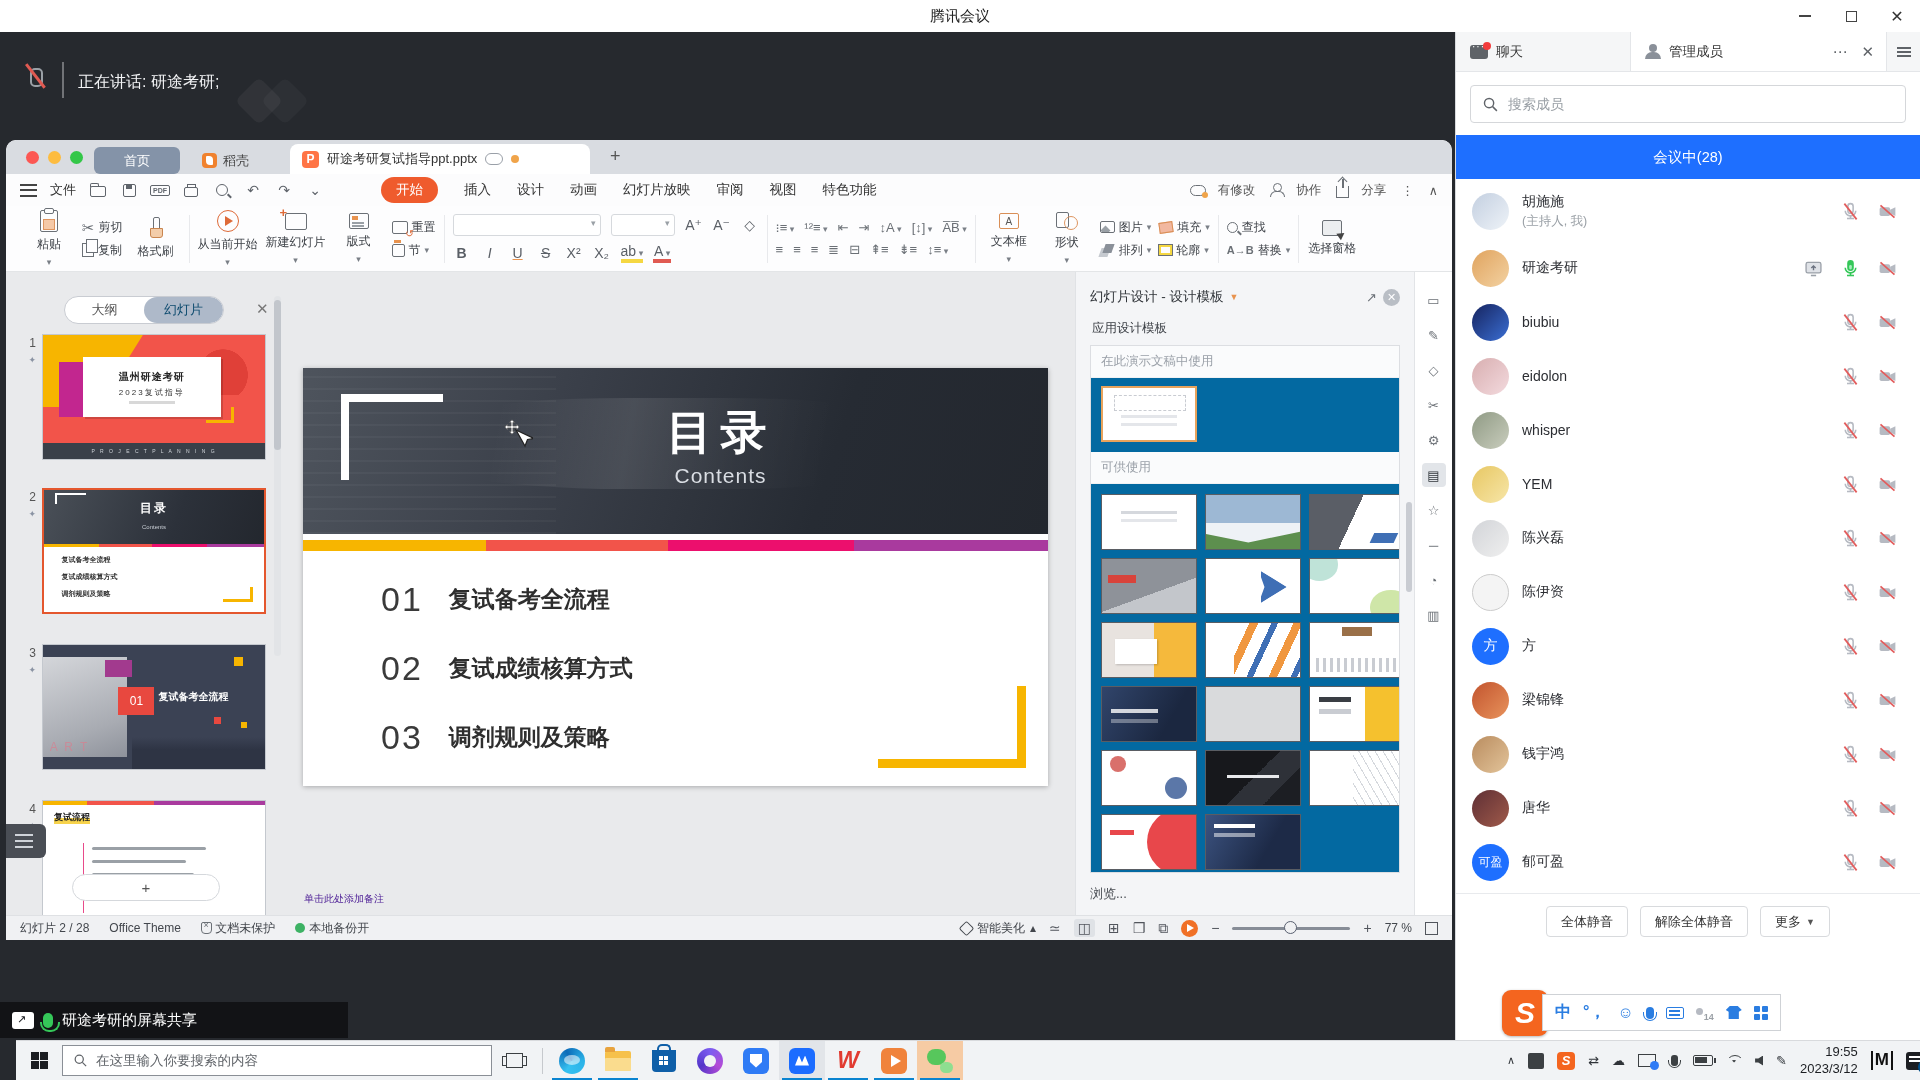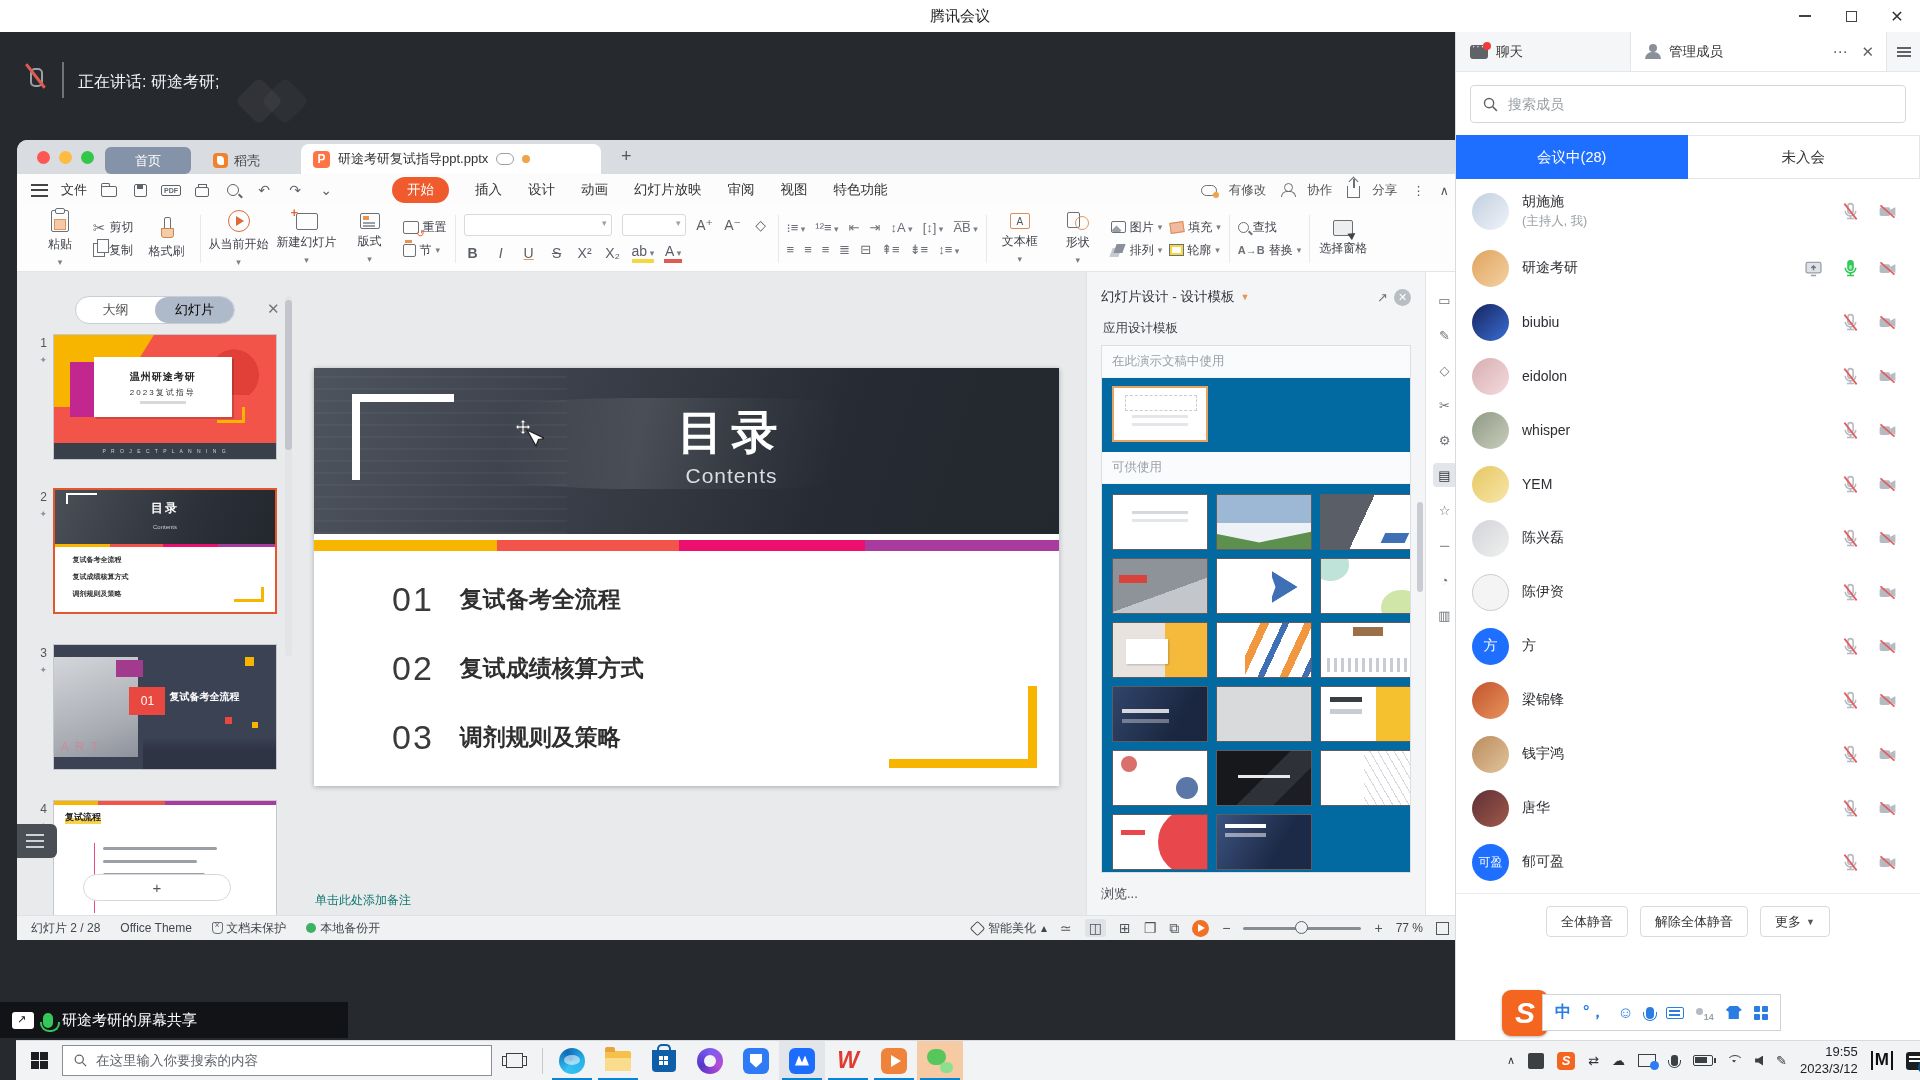--- a/index.html
+++ b/index.html
@@ -20,21 +20,21 @@
   .sharebar{position:absolute;left:0;top:32px;width:1455px;height:100px;background:#26292e}
   .sb-mic{position:absolute;left:22px;top:34px;width:26px;height:30px}
   .sb-mic::before{content:"";position:absolute;left:8px;top:2px;width:9px;height:15px;border:2px solid #9aa0a6;border-radius:5px}
   .sb-mic::after{content:"";position:absolute;left:3px;top:-1px;width:2.5px;height:30px;background:#e05a52;transform:rotate(-38deg);transform-origin:top left}
   .sb-sep{position:absolute;left:62px;top:30px;width:2px;height:36px;background:rgba(255,255,255,.35)}
   .sb-speaking{position:absolute;left:78px;top:40px;color:#f2f3f5;font-size:16px}
   .watermark{position:absolute;left:242px;top:52px;width:34px;height:34px;background:rgba(255,255,255,.05);transform:rotate(45deg);border-radius:6px}
   .watermark.w2{left:268px;background:rgba(255,255,255,.035)}
 
   
-  .wps{position:absolute;left:17px;top:140px;width:1446px;height:800px;background:#fff;border-radius:10px 10px 0 0;overflow:hidden}
+  .wps{position:absolute;left:6px;top:140px;width:1446px;height:800px;background:#fff;border-radius:10px 10px 0 0;overflow:hidden}
   .wps-tabbar{position:absolute;left:0;top:0;width:100%;height:34px;background:#d9dce1;border-radius:10px 10px 0 0;display:flex;align-items:flex-end}
   .lights{position:absolute;left:20px;top:11px;display:flex;gap:9px}
   .lights i{width:13px;height:13px;border-radius:50%}
   .lt-r{background:#fc5753}.lt-y{background:#fdbc40}.lt-g{background:#33c748}
   .tab-home{position:absolute;left:88px;top:7px;width:86px;height:27px;background:#8493a8;border-radius:6px;color:#fff;font-size:13px;display:flex;align-items:center;justify-content:center}
   .tab-docer{position:absolute;left:196px;top:7px;height:27px;display:flex;align-items:center;gap:6px;font-size:13px;color:#444}
   .docer-ic{width:15px;height:15px;border-radius:4px;background:#f0822e;position:relative}
   .docer-ic::after{content:"";position:absolute;left:4px;top:3px;width:7px;height:9px;background:#fff;border-radius:1px 4px 1px 4px}
   .tab-doc{position:absolute;left:284px;top:4px;width:300px;height:30px;background:#fff;border-radius:8px 8px 0 0;display:flex;align-items:center;gap:8px;padding:0 12px;font-size:13px;color:#333}
   .wpp-ic{width:17px;height:17px;border-radius:4px;background:#ff7445;color:#fff;font-size:12px;font-weight:bold;display:flex;align-items:center;justify-content:center}
@@ -124,21 +124,21 @@
   .ic-selp{width:20px;height:16px;border:1.7px solid #6b7076;border-radius:2px;position:relative;background:#eceef0}
   .ic-selp::after{content:"";position:absolute;right:-4px;bottom:-4px;border-left:7px solid #444;border-top:4px solid transparent;border-bottom:4px solid transparent;transform:rotate(-35deg)}
 
   
   .wps-content{position:absolute;left:0;top:132px;width:100%;height:643px;background:#e9eaec}
 
   
   .spanel{position:absolute;left:0;top:0;width:280px;height:643px;overflow:hidden}
   .seg{position:absolute;left:58px;top:24px;width:160px;height:28px;background:#fff;border:1px solid #c9ccd2;border-radius:15px;display:flex;font-size:13px;overflow:hidden}
   .seg span{flex:1;display:flex;align-items:center;justify-content:center;color:#555}
-  .seg .on{background:#aeb9c9;color:#000000;border-radius:14px}
+  .seg .on{background:#aeb9c9;color:#0c4a6e;border-radius:14px}
   .sp-close{position:absolute;left:250px;top:28px;color:#777;font-size:15px}
   .thumb-row{position:absolute;left:8px;display:flex;gap:6px}
   .tnum{width:22px;display:flex;flex-direction:column;align-items:flex-end;gap:5px;padding-top:2px;font-size:12px;color:#555}
   .tstar{color:#8a93a3;font-size:9px}
   .thumb{width:224px;height:126px;background:#fff;border:1px solid #c4c8ce;position:relative;overflow:hidden}
   .thumb.sel{border:2px solid #e4572e}
   
   .th1{background:#f2544a}
   .th1 .yel{position:absolute;left:0;top:0;width:45%;height:58%;background:#f7b500;clip-path:polygon(0 0,100% 0,55% 100%,0 100%)}
   .th1 .mag{position:absolute;left:7%;top:22%;width:24%;height:44%;background:#c2268f}
@@ -186,21 +186,21 @@
   .sl-title{position:absolute;left:0;top:34px;width:100%;text-align:center;color:#fff;font-size:46px;font-weight:bold;letter-spacing:8px;text-indent:90px}
   .sl-sub{position:absolute;left:0;top:96px;width:100%;text-align:center;color:#d8dce2;font-size:21px;letter-spacing:1px;text-indent:90px}
   .sl-stripe{position:absolute;left:0;top:172px;width:100%;height:11px;display:flex}
   .stripe-seg{height:100%}
   .sl-items{position:absolute;left:78px;top:212px;display:flex;flex-direction:column;gap:30px}
   .sl-item{display:flex;align-items:center;gap:26px}
   .sl-num{font-size:34px;color:#3a3a3a;font-weight:300;letter-spacing:2px}
   .sl-txt{font-size:23px;color:#2e2e2e;font-weight:bold}
   .sl-brk2{position:absolute;right:22px;bottom:18px;width:148px;height:82px;border-right:9px solid #f7b500;border-bottom:9px solid #f7b500}
   .cursor{position:absolute;left:200px;top:50px;width:30px;height:34px;pointer-events:none}
-  .notes-hint{position:absolute;left:298px;top:620px;font-size:12px;color:#0f766e}
+  .notes-hint{position:absolute;left:298px;top:620px;font-size:10px;color:#4c1d95}
   .float-tool{position:absolute;left:0px;top:552px;width:40px;height:34px;background:#4a4e55;border-radius:0 6px 6px 0;display:flex;flex-direction:column;justify-content:center;gap:4px;padding-left:9px}
   .float-tool i{width:18px;height:2px;background:#cfd3d9;display:block}
 
   
   .dpanel{position:absolute;left:1069px;top:0;width:339px;height:643px;background:#f4f5f7;border-left:1px solid #e0e2e5;padding:16px 14px 0}
   .dp-title{display:flex;align-items:center;font-size:13.5px;color:#2f3338;gap:6px}
   .dp-title .car{font-size:9px;color:#e8934f}
   .dp-title .exp{margin-left:auto;color:#6b7178;font-size:13px}
   .dp-title .cls{width:17px;height:17px;border-radius:50%;background:#b9bec5;color:#fff;font-size:11px;display:flex;align-items:center;justify-content:center}
   .dp-apply{font-size:12.5px;color:#3a3e44;margin:14px 2px 8px}
@@ -915,21 +915,20 @@
 
   <div class="sb-search">
     <svg class="ic" style="width:17px;height:17px">
         <use href="#i-search"></use>
       </svg>
     <input placeholder="搜索成员" style="">
   </div>
 
   <div class="sb-filter">
     <div class="sbf on">会议中(28)</div>
-    <div class="sbf off">未入会</div>
   </div>
 
   <div class="mlist">
     <div class="m-row first">
       <span class="av av1"></span>
       <div class="m-names">
         <span class="m-name">胡施施</span>
         <span class="m-sub">(主持人, 我)</span>
       </div>
       <span class="m-icons">

